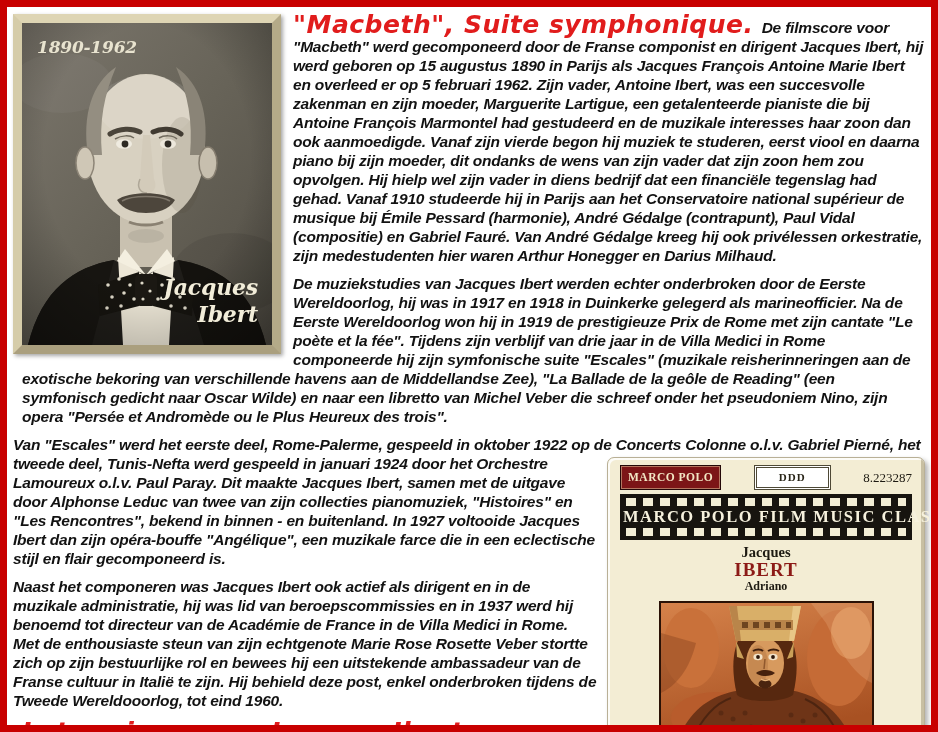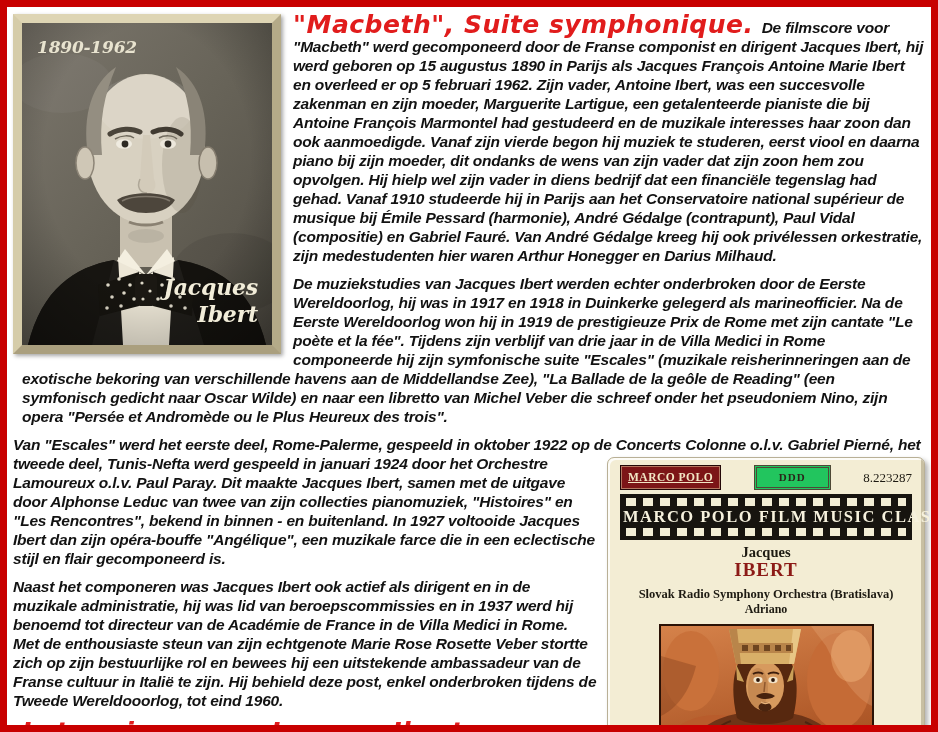--- a/index.html
+++ b/index.html
@@ -53,24 +53,23 @@
     font-family:"Liberation Serif", serif;
     color:#1d1a12;
   }
   .cd-toprow{display:flex;align-items:center;justify-content:space-between;height:18px;}
   .mp-logo{
     background:#7c1517;color:#f2e6c4;
     font-weight:bold;font-size:11.5px;letter-spacing:0.5px;
     padding:2px 7px;border:1px solid #230808;
     box-shadow:inset 0 0 0 1px rgba(235,215,170,.5);
     white-space:nowrap;
-    text-decoration:underline;
   }
   .ddd-badge{
-    border:3px double #4e4936;background:#22c55e;
+    border:3px double #4e4936;background:#ffffff;
     font-weight:bold;font-size:11px;letter-spacing:1px;
     padding:0 22px;color:#2a2619;
   }
   .catalog{font-weight:normal;font-size:13px;}
   .film-strip{background:#17140f;padding:3px 3px;margin-top:8px;}
   .holes{height:8px;background:repeating-linear-gradient(90deg,#f2edd5 0 10px,#17140f 10px 17px);margin:1px 3px;}
   .strip-title{
     color:#f6f1dd;text-align:center;
     font-weight:bold;font-size:16.5px;line-height:20px;letter-spacing:1.5px;
     white-space:nowrap;
@@ -193,21 +192,20 @@
           <span class="catalog">8.223287</span>
         </span>
         <span class="film-strip" style="display:block;">
           <span class="holes" style="display:block;"></span>
           <span class="strip-title" style="display:block;">MARCO POLO FILM MUSIC CLASSICS</span>
           <span class="holes" style="display:block;"></span>
         </span>
         <span class="cd-center" style="display:block;">
           <span class="composer-first" style="display:block;">Jacques</span>
           <span class="composer-last" style="display:block;">IBERT</span>
-          <span class="orchestra" style="display:block;">Slovak Radio Symphony Orchestra (Bratislava)</span>
           <span class="conductor" style="display:block;">Adriano</span>
         </span>
         <span class="macbeth-photo" style="display:block;">
           <svg width="211" height="140" viewBox="0 0 211 140">
             <defs>
               <linearGradient id="mg" x1="0" y1="0" x2="0.3" y2="1">
                 <stop offset="0" stop-color="#d5824a"></stop>
                 <stop offset="1" stop-color="#a85122"></stop>
               </linearGradient>
             </defs>

